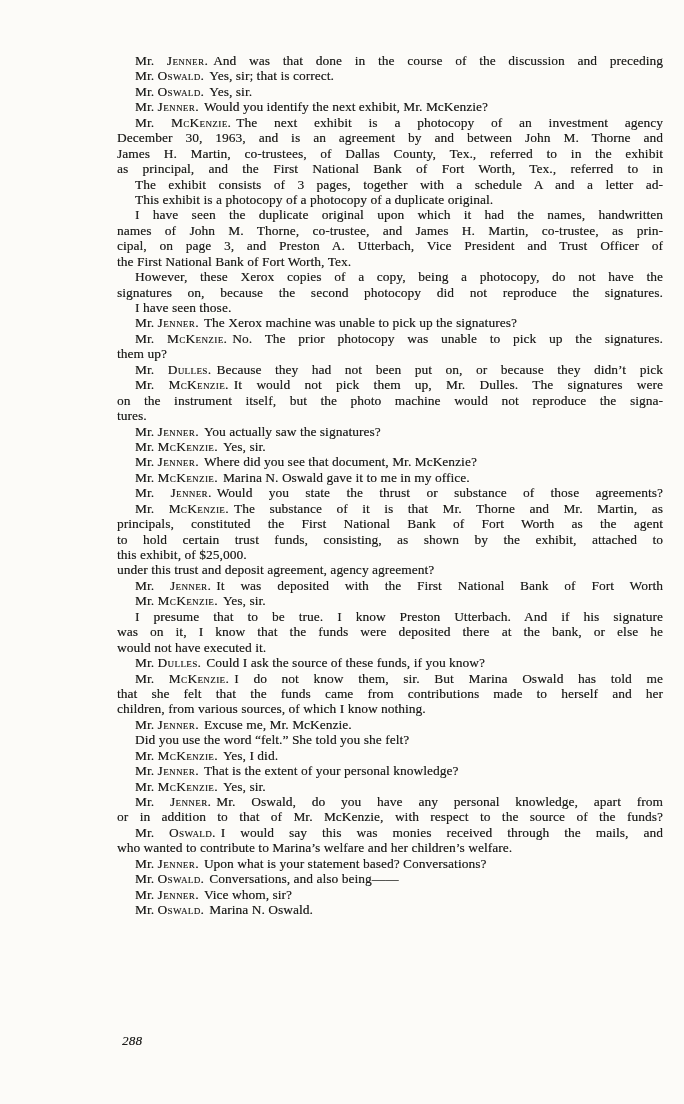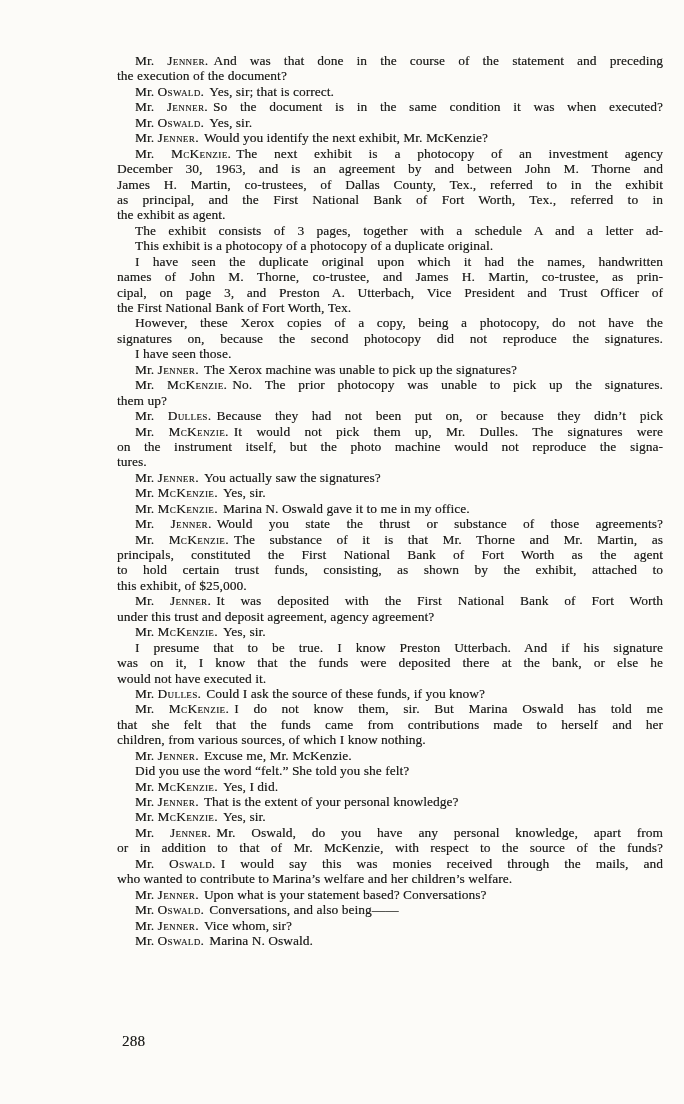--- a/index.html
+++ b/index.html
@@ -42,68 +42,67 @@
   }
   .speaker-name {
     font-variant: small-caps;
     letter-spacing: 0.4px;
     margin-right: 5px;
   }
   .page-number {
     position: absolute;
     left: 122px;
     top: 1032px;
-    font-size: 15px;
+    font-size: 13px;
     line-height: 18px;
     letter-spacing: 0.3px;
     text-shadow: 0.25px 0 0 rgba(28,28,26,0.55);
+    font-style: italic;
   }
 </style>
 </head>
 <body>
 
 <div class="page">
   <div class="text-block">
-      <div class="line indent just"><span>Mr. </span><span class="speaker-name">Jenner.</span><span>And was that done in the course of the statement and preceding</span></div>
-      <div class="line"><span>the execution of the document?</span></div>
+      <div class="line indent just"><span>Mr. </span><span class="speaker-name">Jenner.</span><span>And was that done in the course of the discussion and preceding</span></div>
       <div class="line indent"><span>Mr. </span><span class="speaker-name">Oswald.</span><span>Yes, sir; that is correct.</span></div>
-      <div class="line indent just"><span>Mr. </span><span class="speaker-name">Jenner.</span><span>So the document is in the same condition it was when executed?</span></div>
       <div class="line indent"><span>Mr. </span><span class="speaker-name">Oswald.</span><span>Yes, sir.</span></div>
       <div class="line indent"><span>Mr. </span><span class="speaker-name">Jenner.</span><span>Would you identify the next exhibit, Mr. McKenzie?</span></div>
       <div class="line indent just"><span>Mr. </span><span class="speaker-name">McKenzie.</span><span>The next exhibit is a photocopy of an investment agency</span></div>
       <div class="line just"><span>December 30, 1963, and is an agreement by and between John M. Thorne and</span></div>
       <div class="line just"><span>James H. Martin, co-trustees, of Dallas County, Tex., referred to in the exhibit</span></div>
       <div class="line just"><span>as principal, and the First National Bank of Fort Worth, Tex., referred to in</span></div>
-      <div class="line"><span>the exhibit as agent.</span></div>
       <div class="line indent just"><span>The exhibit consists of 3 pages, together with a schedule A and a letter ad-</span></div>
       <div class="line indent"><span>This exhibit is a photocopy of a photocopy of a duplicate original.</span></div>
       <div class="line indent just"><span>I have seen the duplicate original upon which it had the names, handwritten</span></div>
       <div class="line just"><span>names of John M. Thorne, co-trustee, and James H. Martin, co-trustee, as prin-</span></div>
       <div class="line just"><span>cipal, on page 3, and Preston A. Utterbach, Vice President and Trust Officer of</span></div>
       <div class="line"><span>the First National Bank of Fort Worth, Tex.</span></div>
       <div class="line indent just"><span>However, these Xerox copies of a copy, being a photocopy, do not have the</span></div>
       <div class="line just"><span>signatures on, because the second photocopy did not reproduce the signatures.</span></div>
       <div class="line indent"><span>I have seen those.</span></div>
       <div class="line indent"><span>Mr. </span><span class="speaker-name">Jenner.</span><span>The Xerox machine was unable to pick up the signatures?</span></div>
       <div class="line indent just"><span>Mr. </span><span class="speaker-name">McKenzie.</span><span>No. The prior photocopy was unable to pick up the signatures.</span></div>
       <div class="line"><span>them up?</span></div>
       <div class="line indent just"><span>Mr. </span><span class="speaker-name">Dulles.</span><span>Because they had not been put on, or because they didn’t pick</span></div>
       <div class="line indent just"><span>Mr. </span><span class="speaker-name">McKenzie.</span><span>It would not pick them up, Mr. Dulles. The signatures were</span></div>
       <div class="line just"><span>on the instrument itself, but the photo machine would not reproduce the signa-</span></div>
       <div class="line"><span>tures.</span></div>
       <div class="line indent"><span>Mr. </span><span class="speaker-name">Jenner.</span><span>You actually saw the signatures?</span></div>
       <div class="line indent"><span>Mr. </span><span class="speaker-name">McKenzie.</span><span>Yes, sir.</span></div>
+      <div class="line indent"><span>Mr. </span><span class="speaker-name">Jenner.</span><span>Where did you see that document, Mr. McKenzie?</span></div>
       <div class="line indent"><span>Mr. </span><span class="speaker-name">McKenzie.</span><span>Marina N. Oswald gave it to me in my office.</span></div>
       <div class="line indent just"><span>Mr. </span><span class="speaker-name">Jenner.</span><span>Would you state the thrust or substance of those agreements?</span></div>
       <div class="line indent just"><span>Mr. </span><span class="speaker-name">McKenzie.</span><span>The substance of it is that Mr. Thorne and Mr. Martin, as</span></div>
       <div class="line just"><span>principals, constituted the First National Bank of Fort Worth as the agent</span></div>
       <div class="line just"><span>to hold certain trust funds, consisting, as shown by the exhibit, attached to</span></div>
       <div class="line"><span>this exhibit, of $25,000.</span></div>
+      <div class="line"><span>under this trust and deposit agreement, agency agreement?</span></div>
       <div class="line indent just"><span>Mr. </span><span class="speaker-name">Jenner.</span><span>It was deposited with the First National Bank of Fort Worth</span></div>
-      <div class="line"><span>under this trust and deposit agreement, agency agreement?</span></div>
       <div class="line indent"><span>Mr. </span><span class="speaker-name">McKenzie.</span><span>Yes, sir.</span></div>
       <div class="line indent just"><span>I presume that to be true. I know Preston Utterbach. And if his signature</span></div>
       <div class="line just"><span>was on it, I know that the funds were deposited there at the bank, or else he</span></div>
       <div class="line"><span>would not have executed it.</span></div>
       <div class="line indent"><span>Mr. </span><span class="speaker-name">Dulles.</span><span>Could I ask the source of these funds, if you know?</span></div>
       <div class="line indent just"><span>Mr. </span><span class="speaker-name">McKenzie.</span><span>I do not know them, sir. But Marina Oswald has told me</span></div>
       <div class="line just"><span>that she felt that the funds came from contributions made to herself and her</span></div>
       <div class="line"><span>children, from various sources, of which I know nothing.</span></div>
       <div class="line indent"><span>Mr. </span><span class="speaker-name">Jenner.</span><span>Excuse me, Mr. McKenzie.</span></div>
       <div class="line indent"><span>Did you use the word “felt.” She told you she felt?</span></div>

